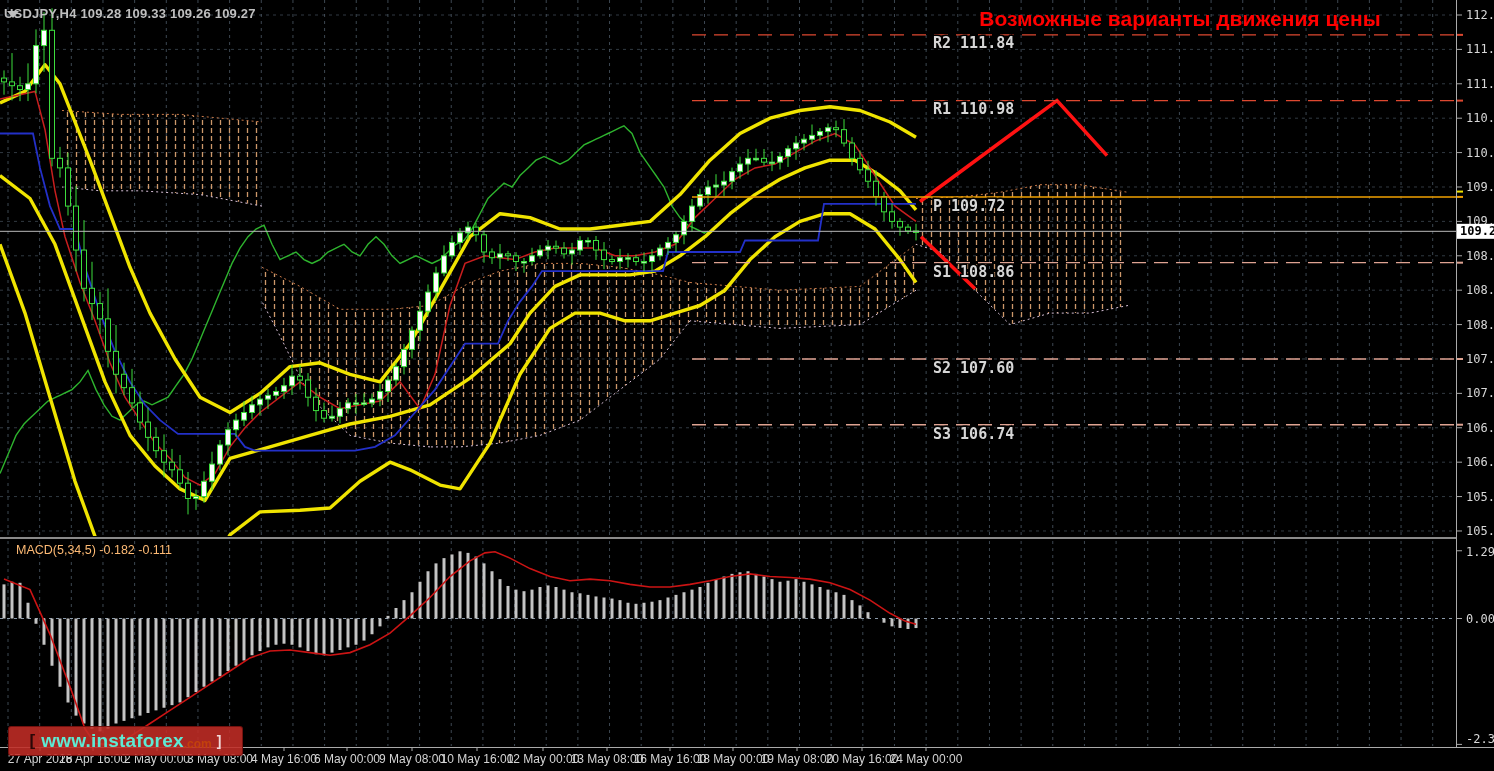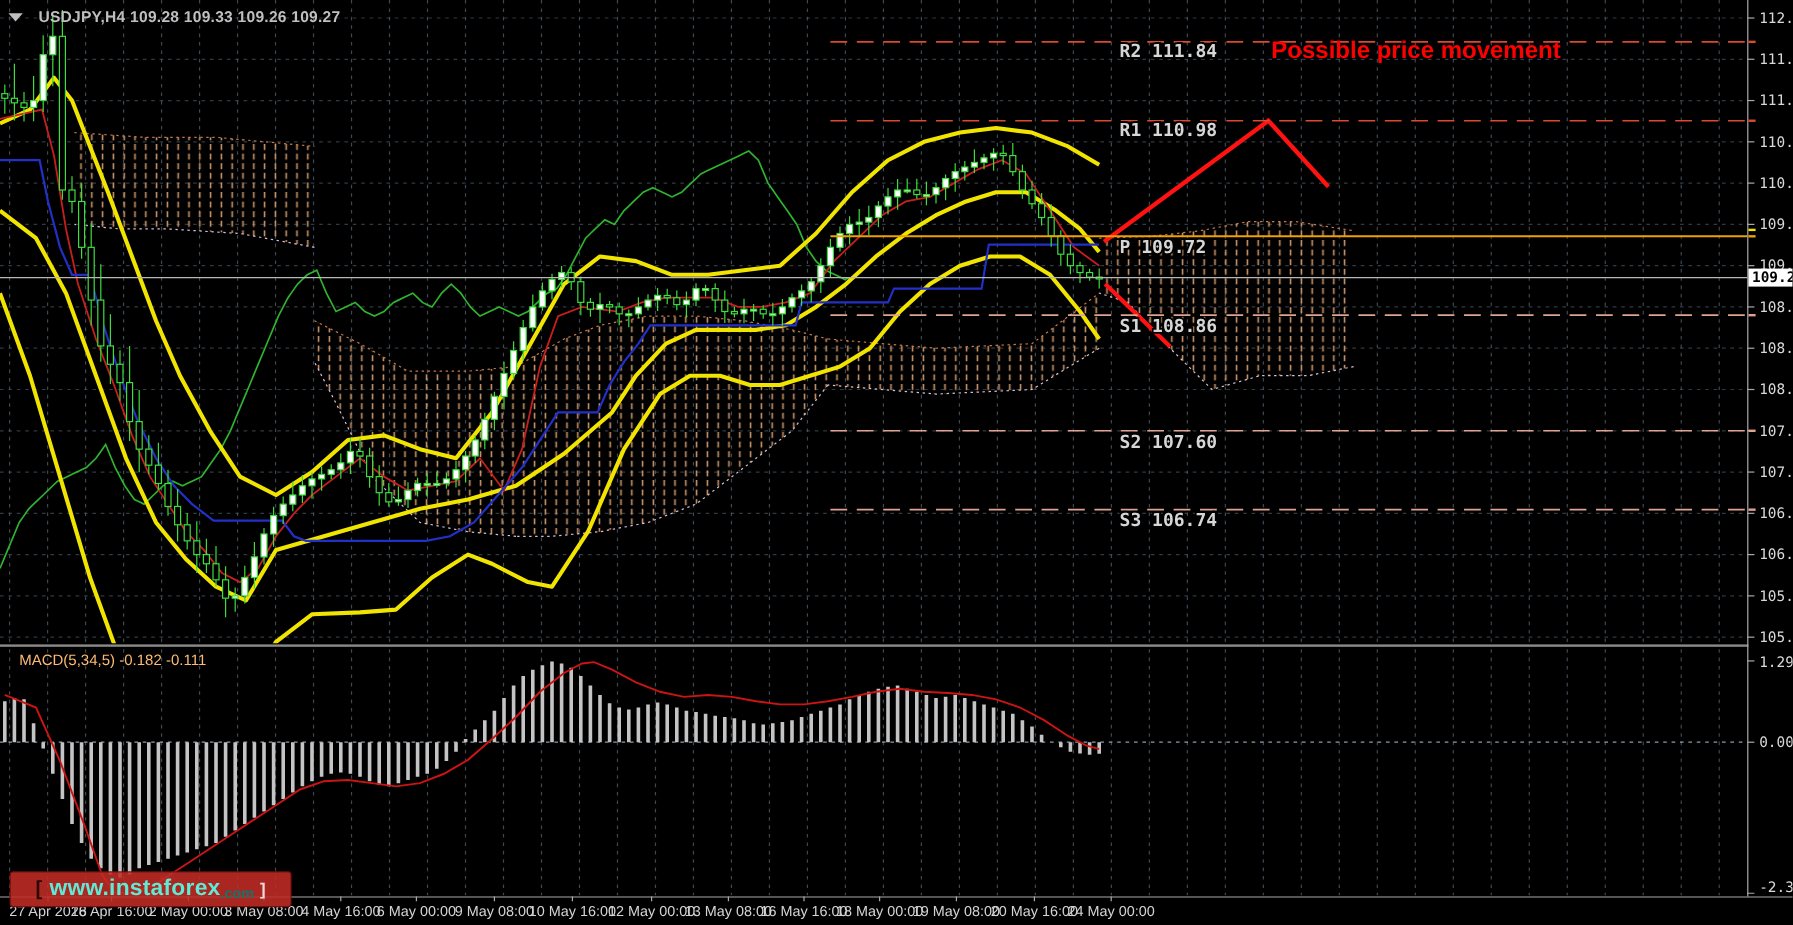--- a/index.html
+++ b/index.html
@@ -1,28 +1,28 @@
 <!DOCTYPE html>
 <html><head>
 <meta charset="utf-8">
 <style>
   html,body{margin:0;padding:0;background:#000;width:1494px;height:771px;overflow:hidden;}
   #app{position:relative;width:1494px;height:771px;background:#000;font-family:"Liberation Sans",sans-serif;}
   #chart-svg{position:absolute;left:0;top:0;}
-  .ttl{position:absolute;left:32px;top:6px;font:bold 13px "Liberation Sans",sans-serif;color:#bfbfbf;letter-spacing:.2px;}
+  .ttl{position:absolute;left:4px;top:6px;font:bold 13px "Liberation Sans",sans-serif;color:#bfbfbf;letter-spacing:.2px;}
   .tri{position:absolute;left:7px;top:11px;width:0;height:0;border-left:6px solid transparent;border-right:6px solid transparent;border-top:7px solid #bfbfbf;}
   .ann{position:absolute;left:950px;width:460px;text-align:center;color:#ff0000;font-weight:bold;font-family:"Liberation Sans",sans-serif;}
   .ann1{top:7px;font-size:21px;}
   .ann2{top:31px;font-size:20px;}
   .macd-lbl{position:absolute;left:16px;top:543px;font:12.5px "Liberation Sans",sans-serif;color:#fdba74;}
   .logo{position:absolute;left:8px;top:726px;width:233px;height:28px;background:rgba(193,44,38,0.88);
         border:1px solid rgba(110,16,12,.9);border-radius:3px;display:flex;align-items:center;justify-content:center;}
   .logo .lb{color:#2a0707;font:bold 17px "Liberation Sans",sans-serif;margin-right:6px;}
   .logo .main{color:#5eead4;font:bold 19px "Liberation Sans",sans-serif;letter-spacing:.2px;}
-  .logo .com{color:#0f766e;font:bold 12px "Liberation Sans",sans-serif;margin-top:6px;}
+  .logo .com{color:#c2410c;font:bold 12px "Liberation Sans",sans-serif;margin-top:6px;}
   .logo .rb{color:#f0d9d9;font:bold 14px "Liberation Sans",sans-serif;margin-left:5px;}
   text{font-family:"DejaVu Sans Mono","Liberation Mono",monospace;}
   .axis-txt{font:12px "DejaVu Sans Mono",monospace;fill:#d8d8d8;}
   .time-txt{font:12px "Liberation Sans",sans-serif;fill:#d4d4d4;}
   .piv-txt{font:bold 15px "DejaVu Sans Mono",monospace;fill:#d6d6d6;paint-order:stroke;stroke:#000;stroke-width:3px;}
   .cur-txt{font:bold 12px "DejaVu Sans Mono",monospace;fill:#000;}
   .macd-ax{font:12px "DejaVu Sans Mono",monospace;fill:#d8d8d8;}
 </style>
 </head>
 <body>
@@ -624,21 +624,21 @@
         <line x1="797" y1="747" x2="797" y2="751" stroke="#aaaaaa" stroke-width="1"></line>
         <text x="797" y="763" class="time-txt" text-anchor="middle">19 May 08:00</text>
         <line x1="862" y1="747" x2="862" y2="751" stroke="#aaaaaa" stroke-width="1"></line>
         <text x="862" y="763" class="time-txt" text-anchor="middle">20 May 16:00</text>
         <line x1="926" y1="747" x2="926" y2="751" stroke="#aaaaaa" stroke-width="1"></line>
         <text x="926" y="763" class="time-txt" text-anchor="middle">24 May 00:00</text>
       </g>
     </svg>
   <div class="tri"></div>
   <div class="ttl">USDJPY,H4 109.28 109.33 109.26 109.27</div>
-  <div class="ann ann2">Possible price movement</div>
+  <div class="ann ann1">Возможные варианты движения цены</div>
   <div class="macd-lbl">MACD(5,34,5) -0.182 -0.111</div>
   <div class="logo">
     <span class="lb">[</span>
     <span class="main">www.instaforex</span>
     <span class="com">.com</span>
     <span class="rb">]</span>
   </div>
 </div>
 
 </body></html>

